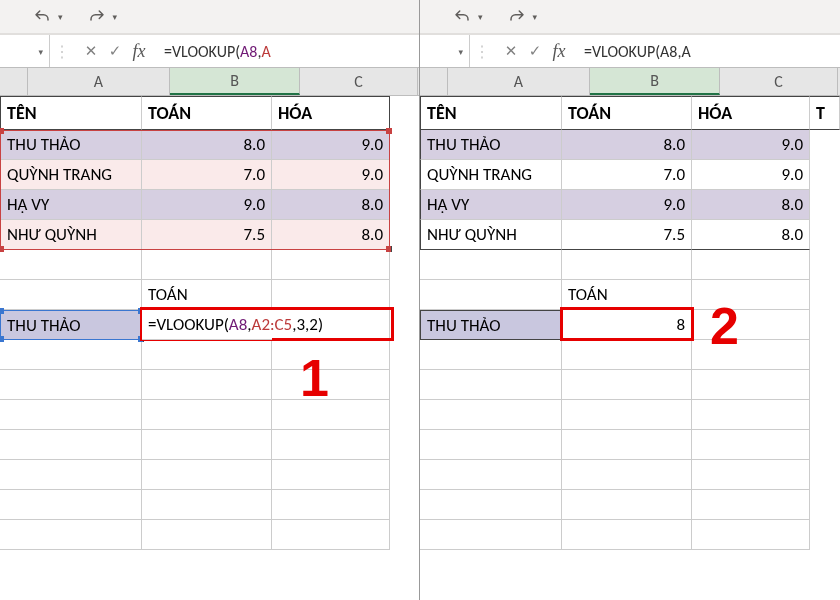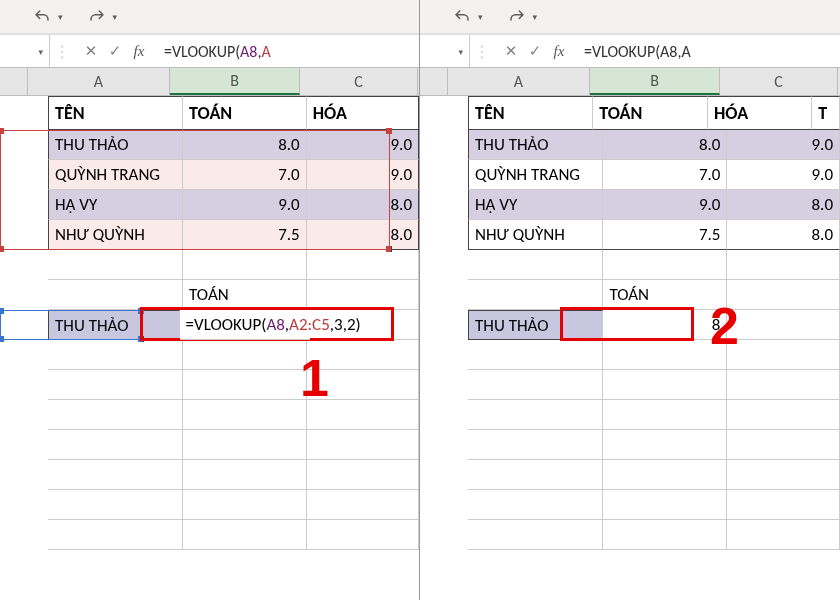--- a/index.html
+++ b/index.html
@@ -14,33 +14,33 @@
   .qat .btn svg { width: 18px; height: 18px; stroke: #605e5c; fill: none; }
   .qat .sep { width: 6px; }
   .qat .drop { font-size: 9px; color: #605e5c; margin-left: -4px; }
 
   
   .fbar { height: 34px; background: #fff; display: flex; align-items: center; border-top: 1px solid #e1dfdd; border-bottom: 1px solid #bdbdbd; }
   .namebox { width: 50px; height: 100%; border-right: 1px solid #ccc; display: flex; align-items: center; justify-content: flex-end; padding-right: 6px; }
   .namebox .dd { font-size: 9px; color: #666; }
   .fbar .fbtns { display: flex; align-items: center; gap: 2px; padding: 0 6px; }
   .fbar .fbtn { width: 22px; height: 22px; display: flex; align-items: center; justify-content: center; color: #808080; font-size: 15px; }
-  .fbar .fx { font-style: italic; font-family: 'Times New Roman', serif; font-size: 15px; color: #555; }
+  .fbar .fx { font-style: italic; font-family: 'Times New Roman', serif; font-size: 18px; color: #555; }
   .fbar .formula { flex: 1; padding: 0 8px; font-size: 16px; color: #333; white-space: nowrap; overflow: hidden; }
 
   
   .colhdrs { height: 28px; display: flex; background: #e6e6e6; border-bottom: 1px solid #bdbdbd; }
   .colhdrs .corner { width: 28px; border-right: 1px solid #bdbdbd; background: #e6e6e6; }
   .colhdrs .ch { border-right: 1px solid #bdbdbd; display: flex; align-items: center; justify-content: center; font-size: 16px; color: #555; background: #e6e6e6; }
   .colhdrs .ch.sel { background: #d5e6d5; border-bottom: 2px solid #217346; }
   .chA { width: 142px; } .chB { width: 130px; } .chC { width: 118px; }
 
   
   .grid { flex: 1; background: #fff; position: relative; }
-  .row { display: flex; height: 30px; margin-left: 48px; }
+  .row { display: flex; height: 30px; }
   .row.hdr { height: 34px; }
   .cell { border-right: 1px solid #ccc; border-bottom: 1px solid #ccc; padding: 0 6px; display: flex; align-items: center; font-size: 17px; color: #000; overflow: hidden; white-space: nowrap; }
   .cA { width: 142px; } .cB { width: 130px; } .cC { width: 118px; }
   .num { justify-content: flex-end; }
   .hdrcell { font-weight: bold; font-size: 18px; border-bottom: 1.5px solid #444 !important; }
   .bt { border-top: 1.5px solid #444; }
   .br { border-right: 1.5px solid #444 !important; }
   .bl { border-left: 1.5px solid #444; }
   .bb { border-bottom: 1.5px solid #444 !important; }
 

